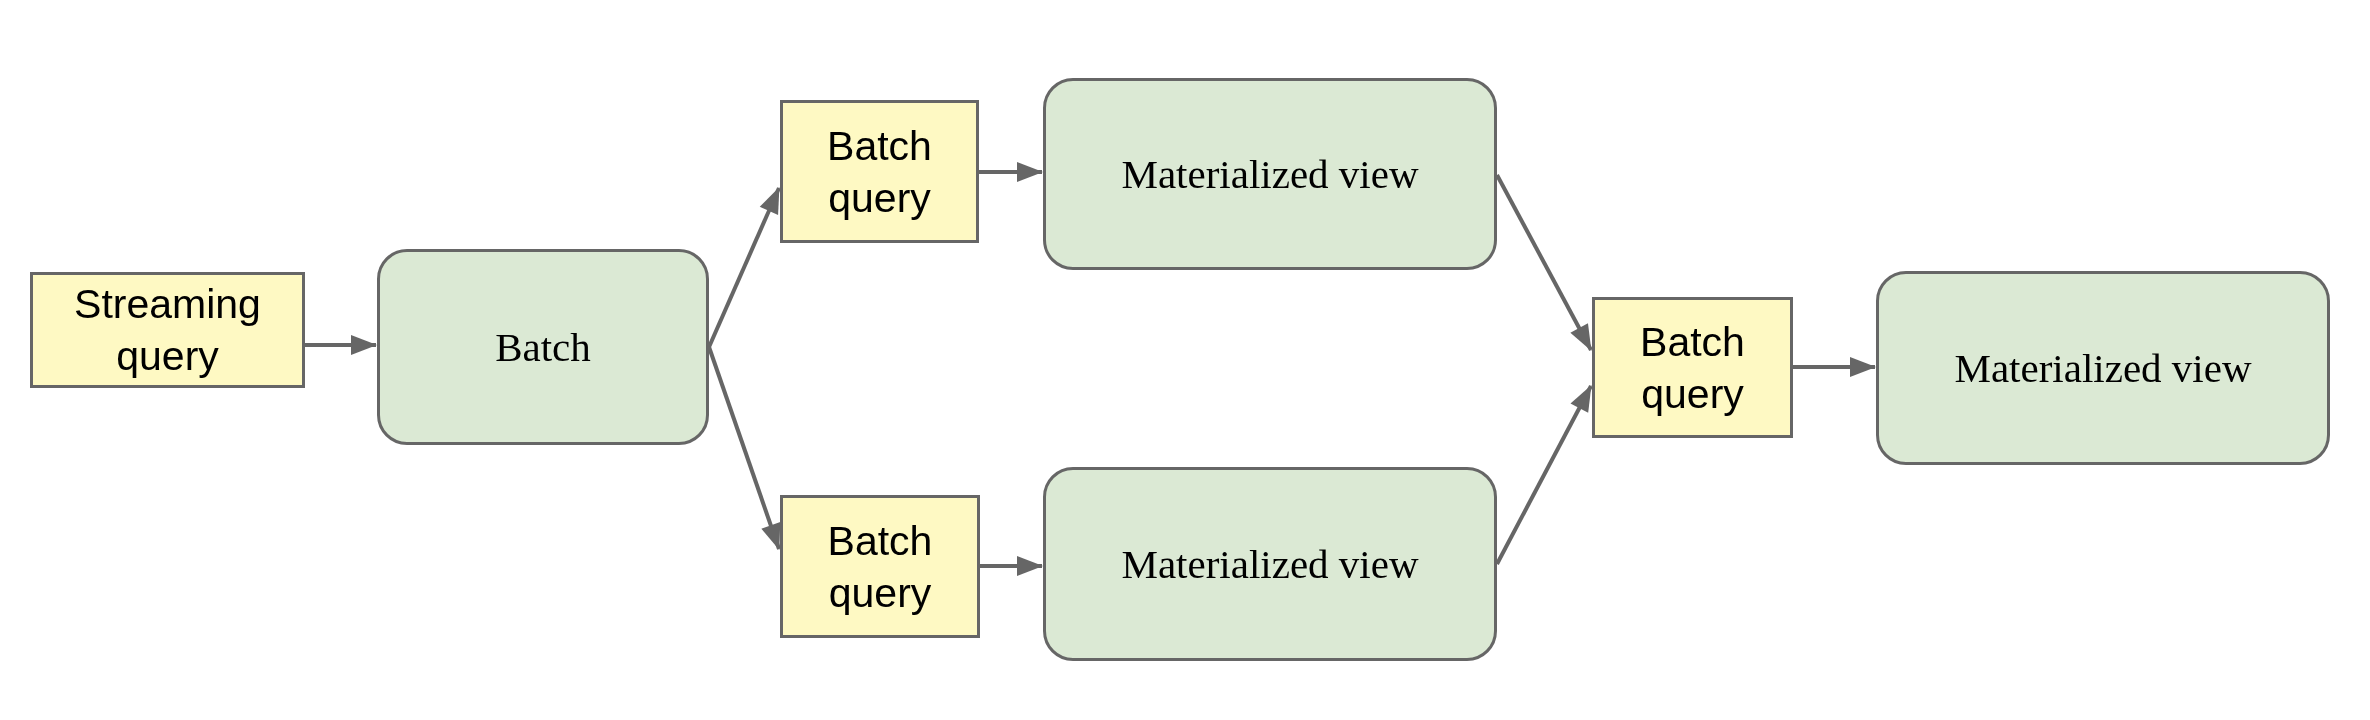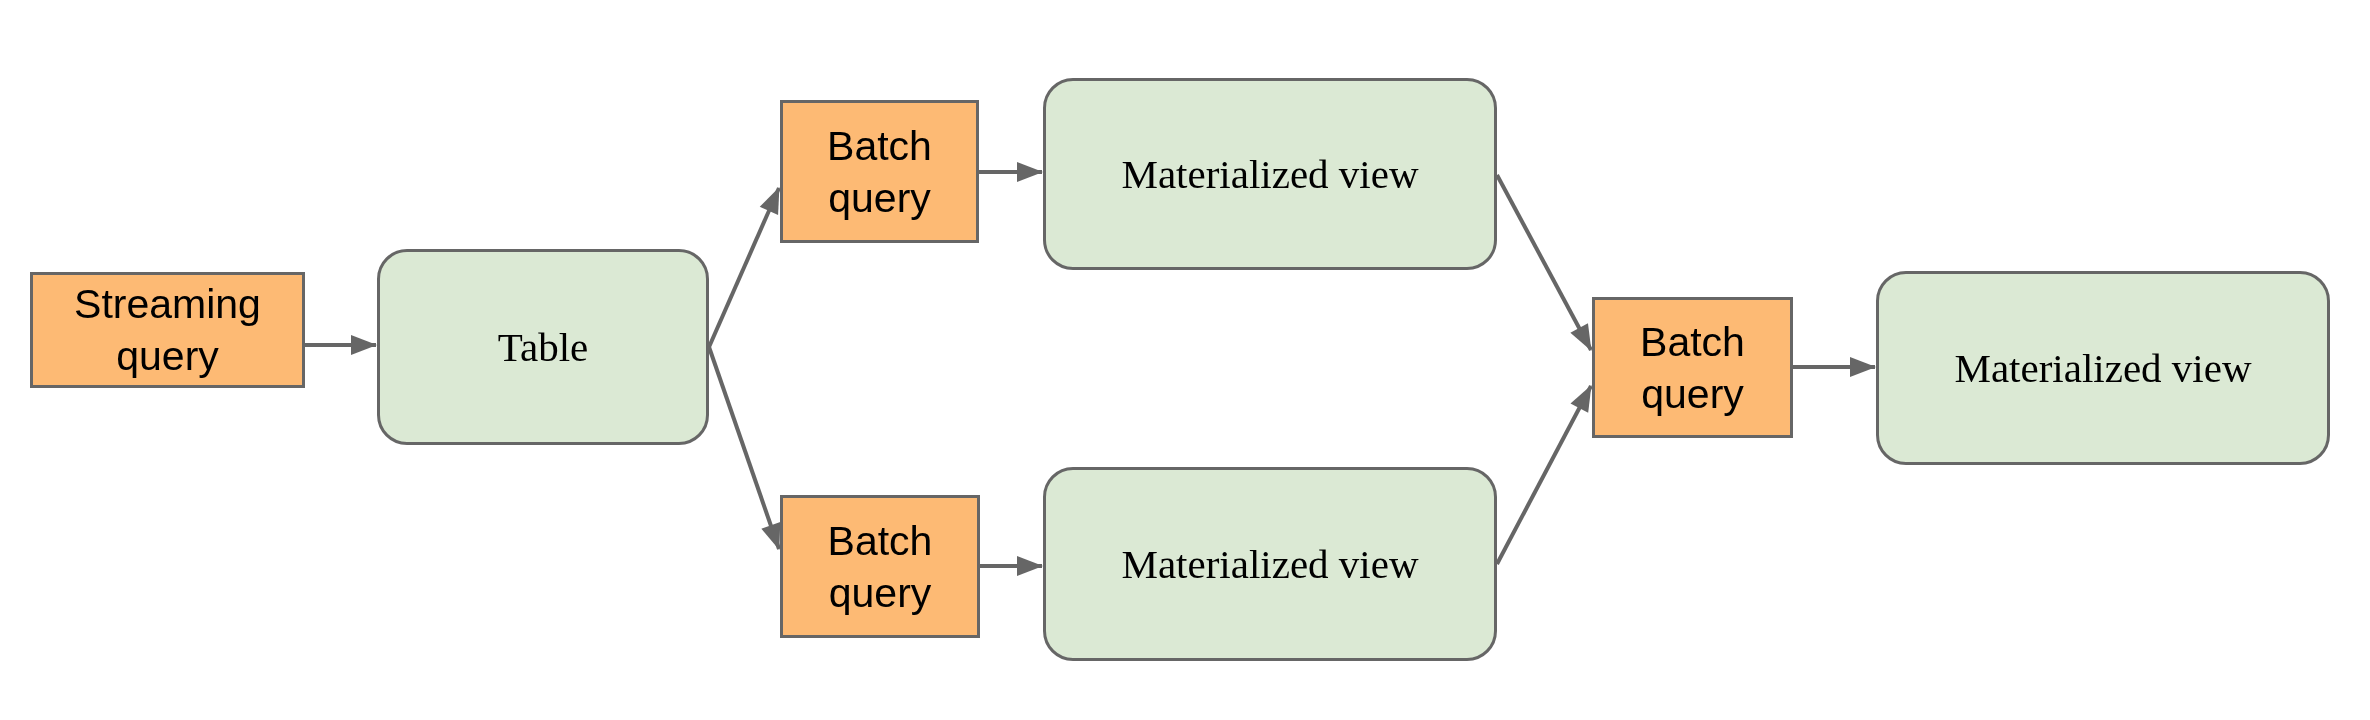--- a/index.html
+++ b/index.html
@@ -21,21 +21,21 @@
     box-sizing: border-box;
     display: flex;
     align-items: center;
     justify-content: center;
     text-align: center;
     color: #000000;
     font-size: 41px;
     line-height: 52px;
     border: 3px solid #666666;
   }
-  .node.query    { background: #fdba74; border-radius: 0; }
+  .node.query    { background: #fef9c3; border-radius: 0; }
   .node.artifact { background: #DBE9D4; border-radius: 30px; font-family: Liberation Serif, serif; }
 
   #node-streaming-query        { left: 30px;   top: 272px; width: 275px; height: 116px; }
   #node-table                  { left: 377px;  top: 249px; width: 332px; height: 196px; }
   #node-batch-query-top        { left: 780px;  top: 100px; width: 199px; height: 143px; }
   #node-mv-top                 { left: 1043px; top: 78px;  width: 454px; height: 192px; }
   #node-batch-query-bottom     { left: 780px;  top: 495px; width: 200px; height: 143px; }
   #node-mv-bottom              { left: 1043px; top: 467px; width: 454px; height: 194px; }
   #node-batch-query-final      { left: 1592px; top: 297px; width: 201px; height: 141px; }
   #node-mv-final               { left: 1876px; top: 271px; width: 454px; height: 194px; }
@@ -61,21 +61,21 @@
     <line x1="1497" y1="175" x2="1591" y2="350" stroke="#666666" stroke-width="4" marker-end="url(#arrowhead)"></line>
     <line x1="1497" y1="564" x2="1591" y2="386" stroke="#666666" stroke-width="4" marker-end="url(#arrowhead)"></line>
     <line x1="1793" y1="367" x2="1875" y2="367" stroke="#666666" stroke-width="4" marker-end="url(#arrowhead)"></line>
   </svg>
 
   <div class="node query" id="node-streaming-query">
     <span class="label">Streaming query</span>
   </div>
 
   <div class="node artifact" id="node-table">
-    <span class="label">Table</span>
+    <span class="label">Batch</span>
   </div>
 
   <div class="node query" id="node-batch-query-top">
     <span class="label">Batch query</span>
   </div>
 
   <div class="node artifact" id="node-mv-top">
     <span class="label">Materialized view</span>
   </div>
 

